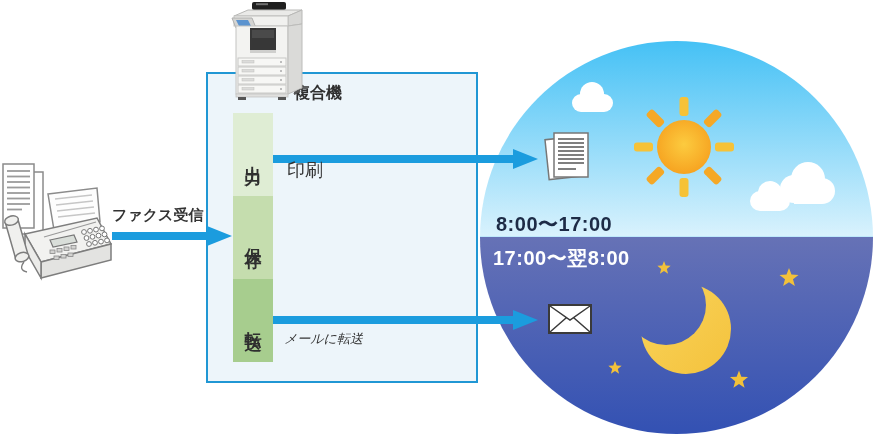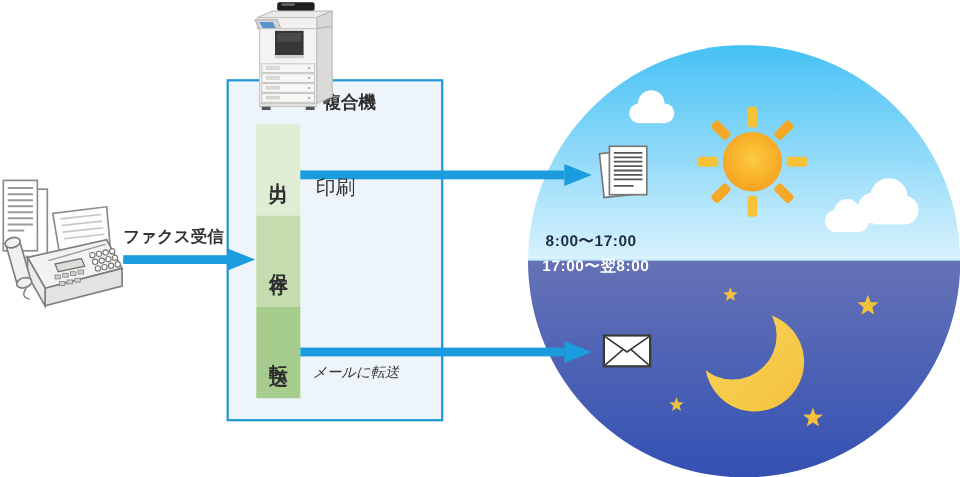--- a/index.html
+++ b/index.html
@@ -17,27 +17,27 @@
     position:absolute;left:0;top:0;width:100%;height:196px;
     background:linear-gradient(to bottom,var(--day-sky-top,#45C1F5),var(--day-sky-bottom,#D9F2FD));
     border-bottom:1px solid rgba(255,255,255,.65);
     box-sizing:border-box;
   }
   .night-half{
     position:absolute;left:0;top:196px;width:100%;height:197px;
     background:linear-gradient(to bottom,var(--night-sky-top,#6672B6),var(--night-sky-bottom,#3351B3));
   }
   .decor{position:absolute;left:0;top:0;width:393px;height:393px;}
-  .time-label{position:absolute;font-weight:bold;font-size:14px;letter-spacing:.5px;}
+  .time-label{position:absolute;font-weight:bold;font-size:20px;letter-spacing:.5px;}
   .time-day{left:16px;top:170px;color:var(--day-text,#1D2B46);}
-  .time-night{left:13px;top:192px;color:var(--night-text,#FFFFFF);}
+  .time-night{left:13px;top:204px;color:var(--night-text,#FFFFFF);}
 
   
   .mfp-box{
-    position:absolute;left:206px;top:72px;width:197px;height:311px;
+    position:absolute;left:206px;top:72px;width:272px;height:311px;
     background:var(--box-bg,#EDF5FA);
     border:2px solid var(--box-border,#2097D4);
     box-sizing:border-box;z-index:1;
   }
   .mfp-title{position:absolute;left:86px;top:9px;font-size:16px;font-weight:bold;color:#2f2f2f;}
   .options{position:absolute;left:25px;top:39px;width:40px;height:249px;display:flex;flex-direction:column;}
   .option{flex:1;display:flex;align-items:center;justify-content:center;}
   .option.o1{background:var(--option-green-1,#DFEDD4);}
   .option.o2{background:var(--option-green-2,#C5DDAE);}
   .option.o3{background:var(--option-green-3,#A7CD8E);}

